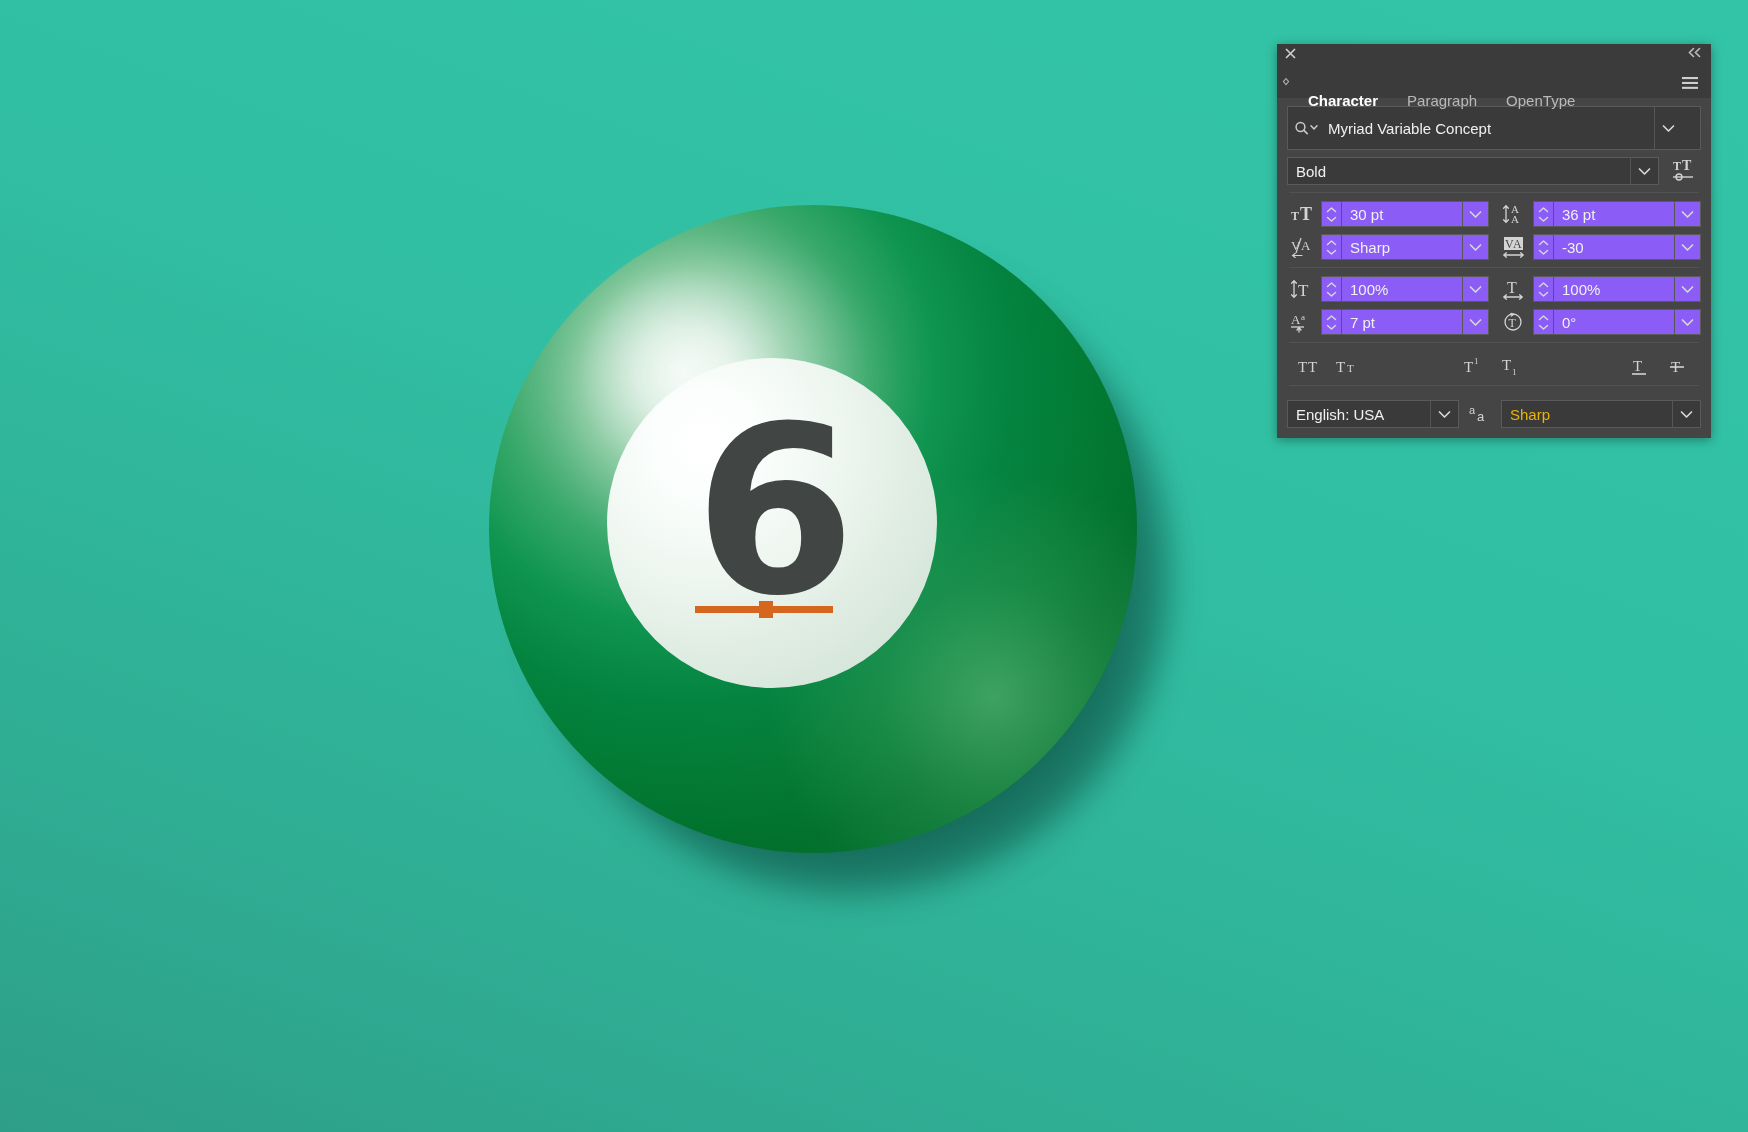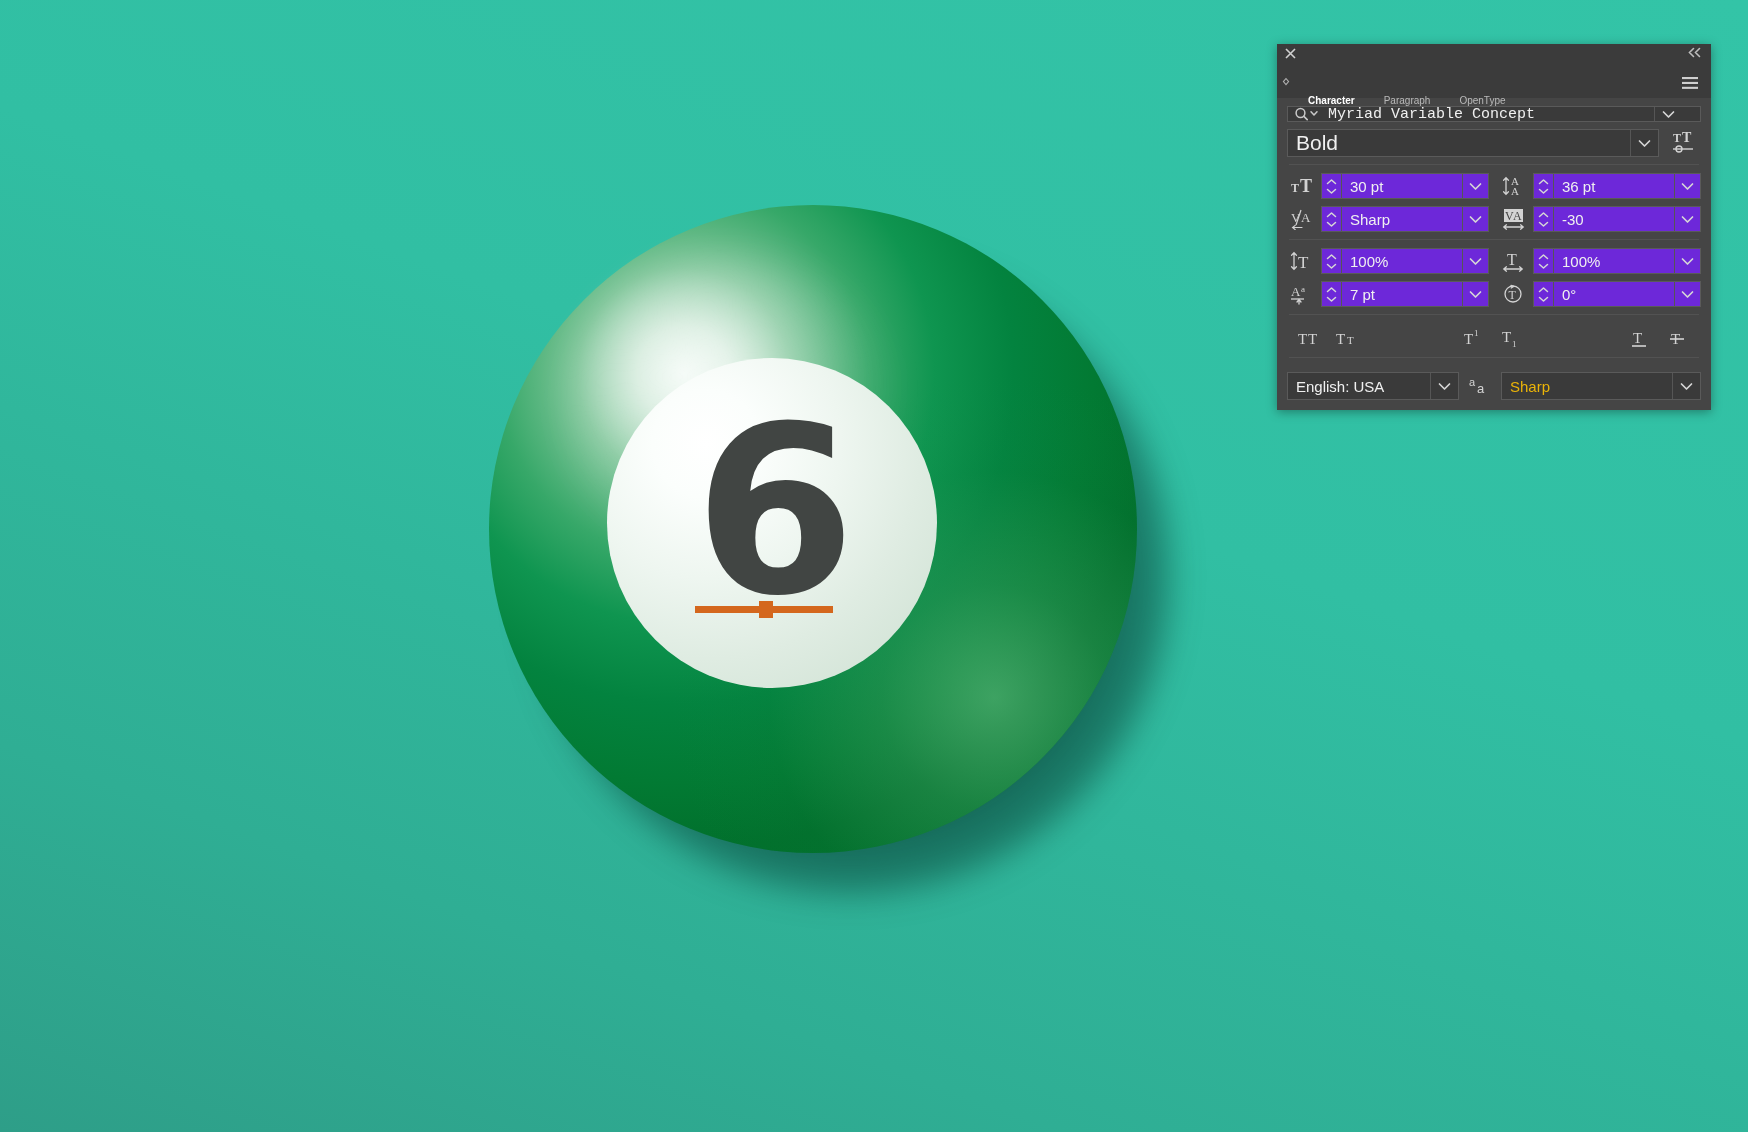--- a/index.html
+++ b/index.html
@@ -217,21 +217,21 @@
     display: flex;
     align-items: center;
     justify-content: center;
     color: #b0b0b0;
     font-size: 11px;
   }
   .tab {
     padding: 0 14px;
     display: flex;
     align-items: center;
-    font-size: 10px;
+    font-size: 15px;
     color: #b9b9b9;
     cursor: pointer;
     border-right: 1px solid #303030;
     margin-top: 32px;
   }
   .tab.active {
     background: #454545;
     color: #ffffff;
     font-weight: bold;
   }
@@ -251,27 +251,26 @@
 
   .divider {
     height: 1px;
     background: #525252;
     margin: 4px 2px 8px 2px;
   }
 
   
   .font-field {
     flex: 1;
-    height: 16px;
+    height: 44px;
     background: #3a3a3a;
     border: 1px solid #5a5a5a;
     display: flex;
     align-items: center;
     padding: 0 18px 0 6px;
-    font-family: Liberation Mono, monospace;
   }
   .font-field .sicon { width: 30px; display: flex; align-items: center; color: #c9c9c9; }
   .font-field .fval { flex: 1; padding-left: 4px; color: #f0f0f0; font-size: 15px; }
   .field-caret {
     width: 28px;
     display: flex;
     align-items: center;
     justify-content: center;
     border-left: 1px solid #565656;
     height: 100%;
@@ -282,21 +281,21 @@
   
   .style-field {
     flex: 1;
     height: 28px;
     background: #3a3a3a;
     border: 1px solid #5a5a5a;
     display: flex;
     align-items: center;
     padding-left: 8px;
   }
-  .style-field .sval { flex: 1; color: #f0f0f0; font-size: 21px; }
+  .style-field .sval { flex: 1; color: #f0f0f0; font-size: 15px; }
 
   .vf-button {
     width: 34px;
     height: 28px;
     margin-left: 8px;
     display: flex;
     align-items: center;
     justify-content: center;
     cursor: pointer;
   }
@@ -314,21 +313,21 @@
     width: 34px;
     height: 26px;
     display: flex;
     align-items: center;
     justify-content: center;
     flex: none;
   }
   .m-input {
     flex: 1;
     height: 26px;
-    background: #6d28d9;
+    background: #8b5cf6;
     border: 1px solid #5a5a5a;
     display: flex;
     align-items: center;
   }
   .stepper {
     width: 20px;
     height: 100%;
     display: flex;
     flex-direction: column;
     align-items: center;

